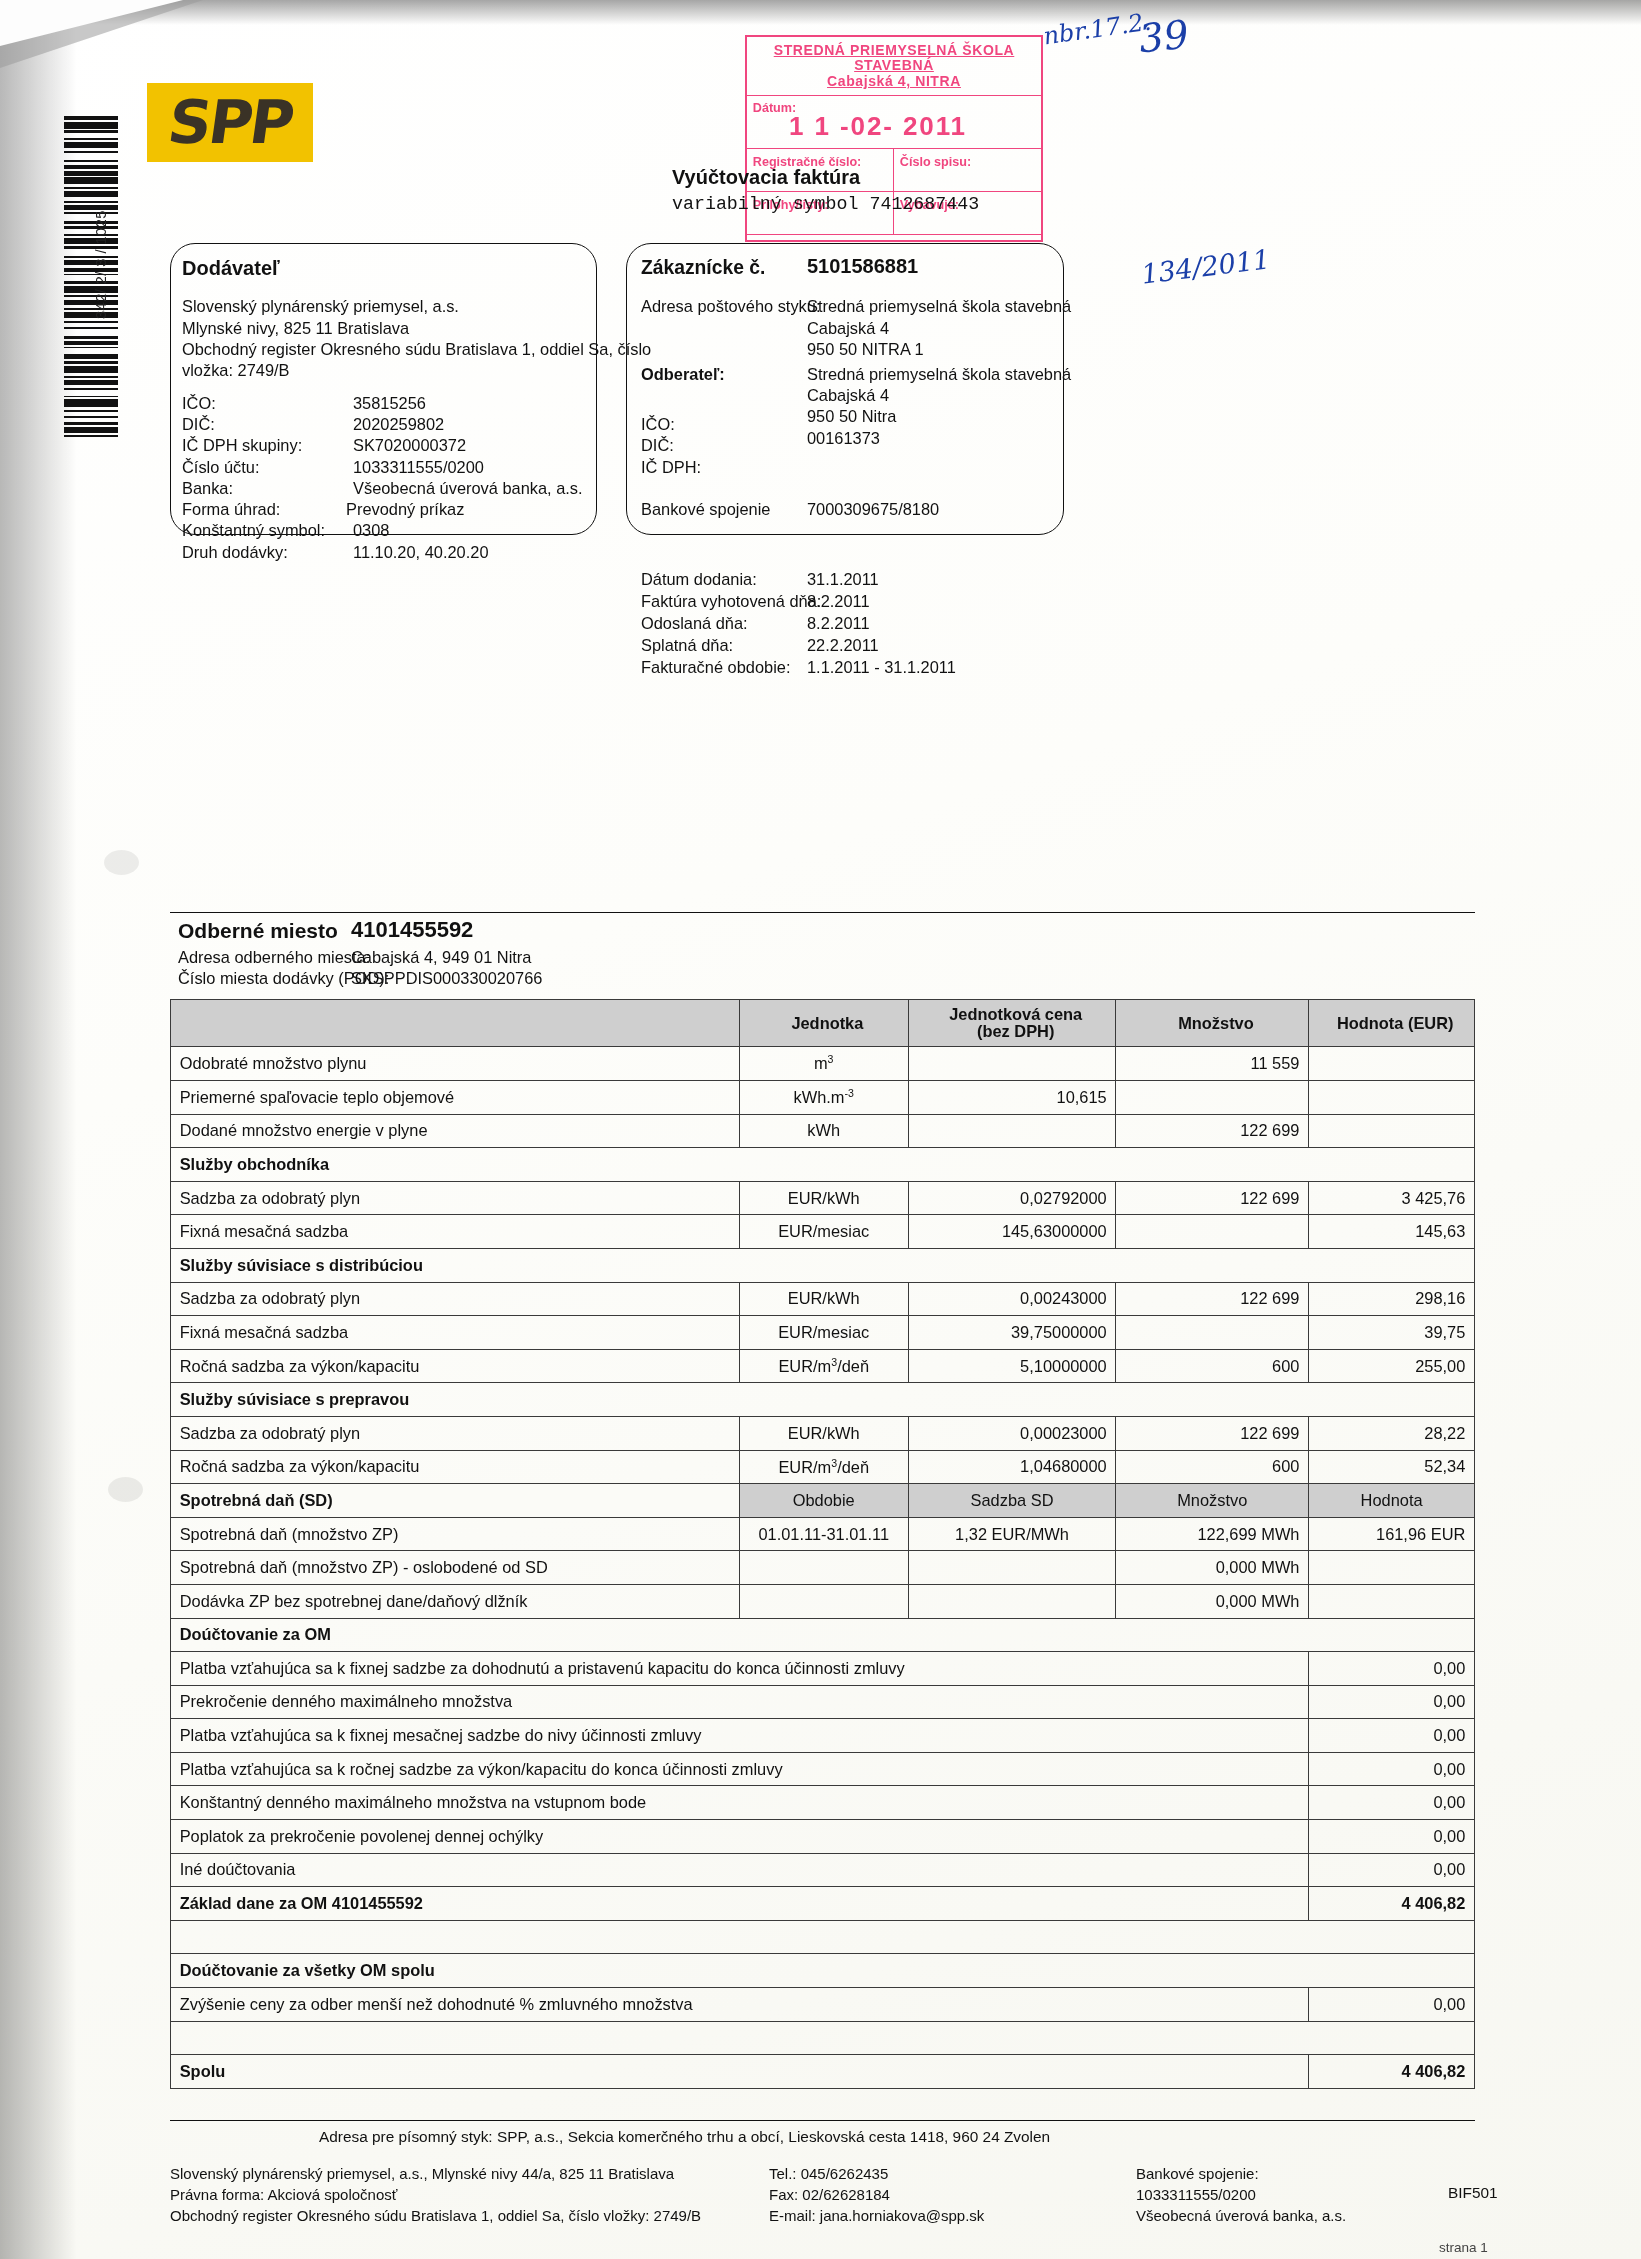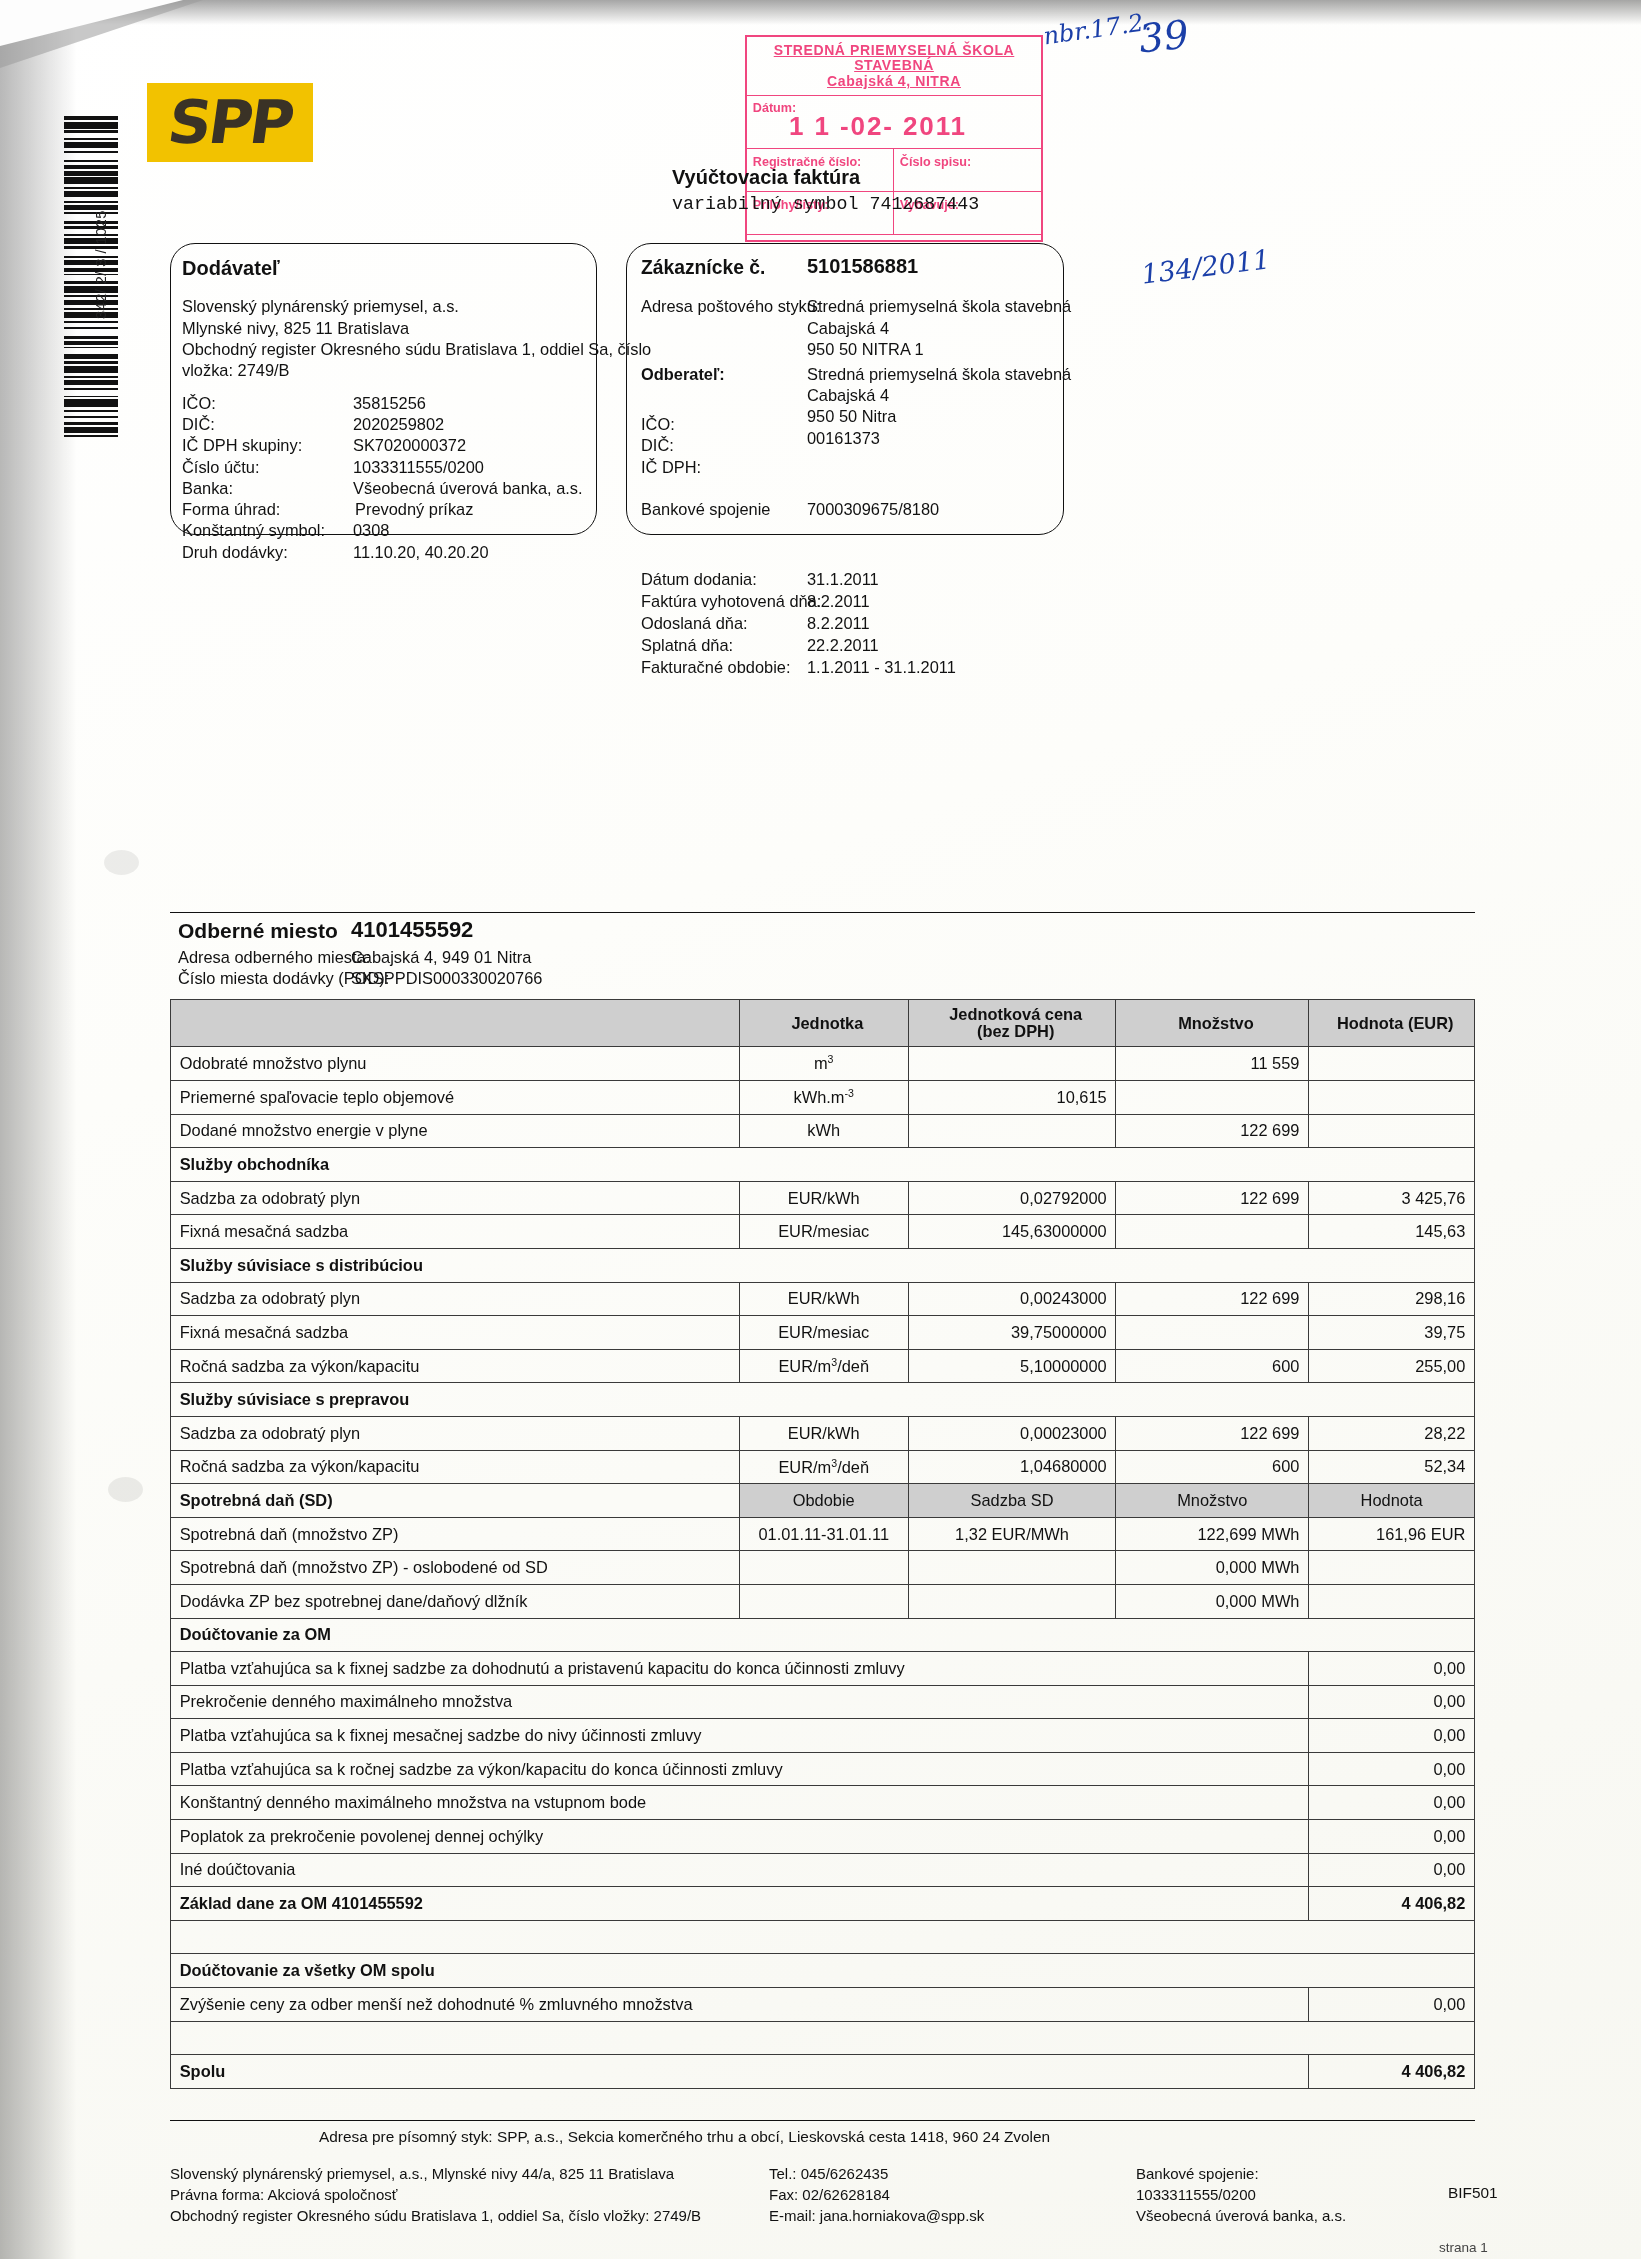--- a/index.html
+++ b/index.html
@@ -285,21 +285,21 @@
   <div class="kv" style="left:353px;top:394px;">35815256</div>
   <div class="kv" style="left:182px;top:415px;">DIČ:</div>
   <div class="kv" style="left:353px;top:415px;">2020259802</div>
   <div class="kv" style="left:182px;top:436px;">IČ DPH skupiny:</div>
   <div class="kv" style="left:353px;top:436px;">SK7020000372</div>
   <div class="kv" style="left:182px;top:458px;">Číslo účtu:</div>
   <div class="kv" style="left:353px;top:458px;">1033311555/0200</div>
   <div class="kv" style="left:182px;top:479px;">Banka:</div>
   <div class="kv" style="left:353px;top:479px;">Všeobecná úverová banka, a.s.</div>
   <div class="kv" style="left:182px;top:500px;">Forma úhrad:</div>
-  <div class="kv" style="left:355px;top:500px;">Prevodný príkaz</div>
+  <div class="kv" style="left:346px;top:500px;">Prevodný príkaz</div>
   <div class="kv" style="left:182px;top:521px;">Konštantný symbol:</div>
   <div class="kv" style="left:353px;top:521px;">0308</div>
   <div class="kv" style="left:182px;top:543px;">Druh dodávky:</div>
   <div class="kv" style="left:353px;top:543px;">11.10.20, 40.20.20</div>
 
   <div class="box box-right"></div>
   <div class="kv bold" style="left:641px;top:257px;font-size:19.3px;">Zákaznícke č.</div>
   <div class="kv bold" style="left:807px;top:255px;font-size:20px;">5101586881</div>
 
   <div class="kv" style="left:641px;top:297px;">Adresa poštového styku:</div>

